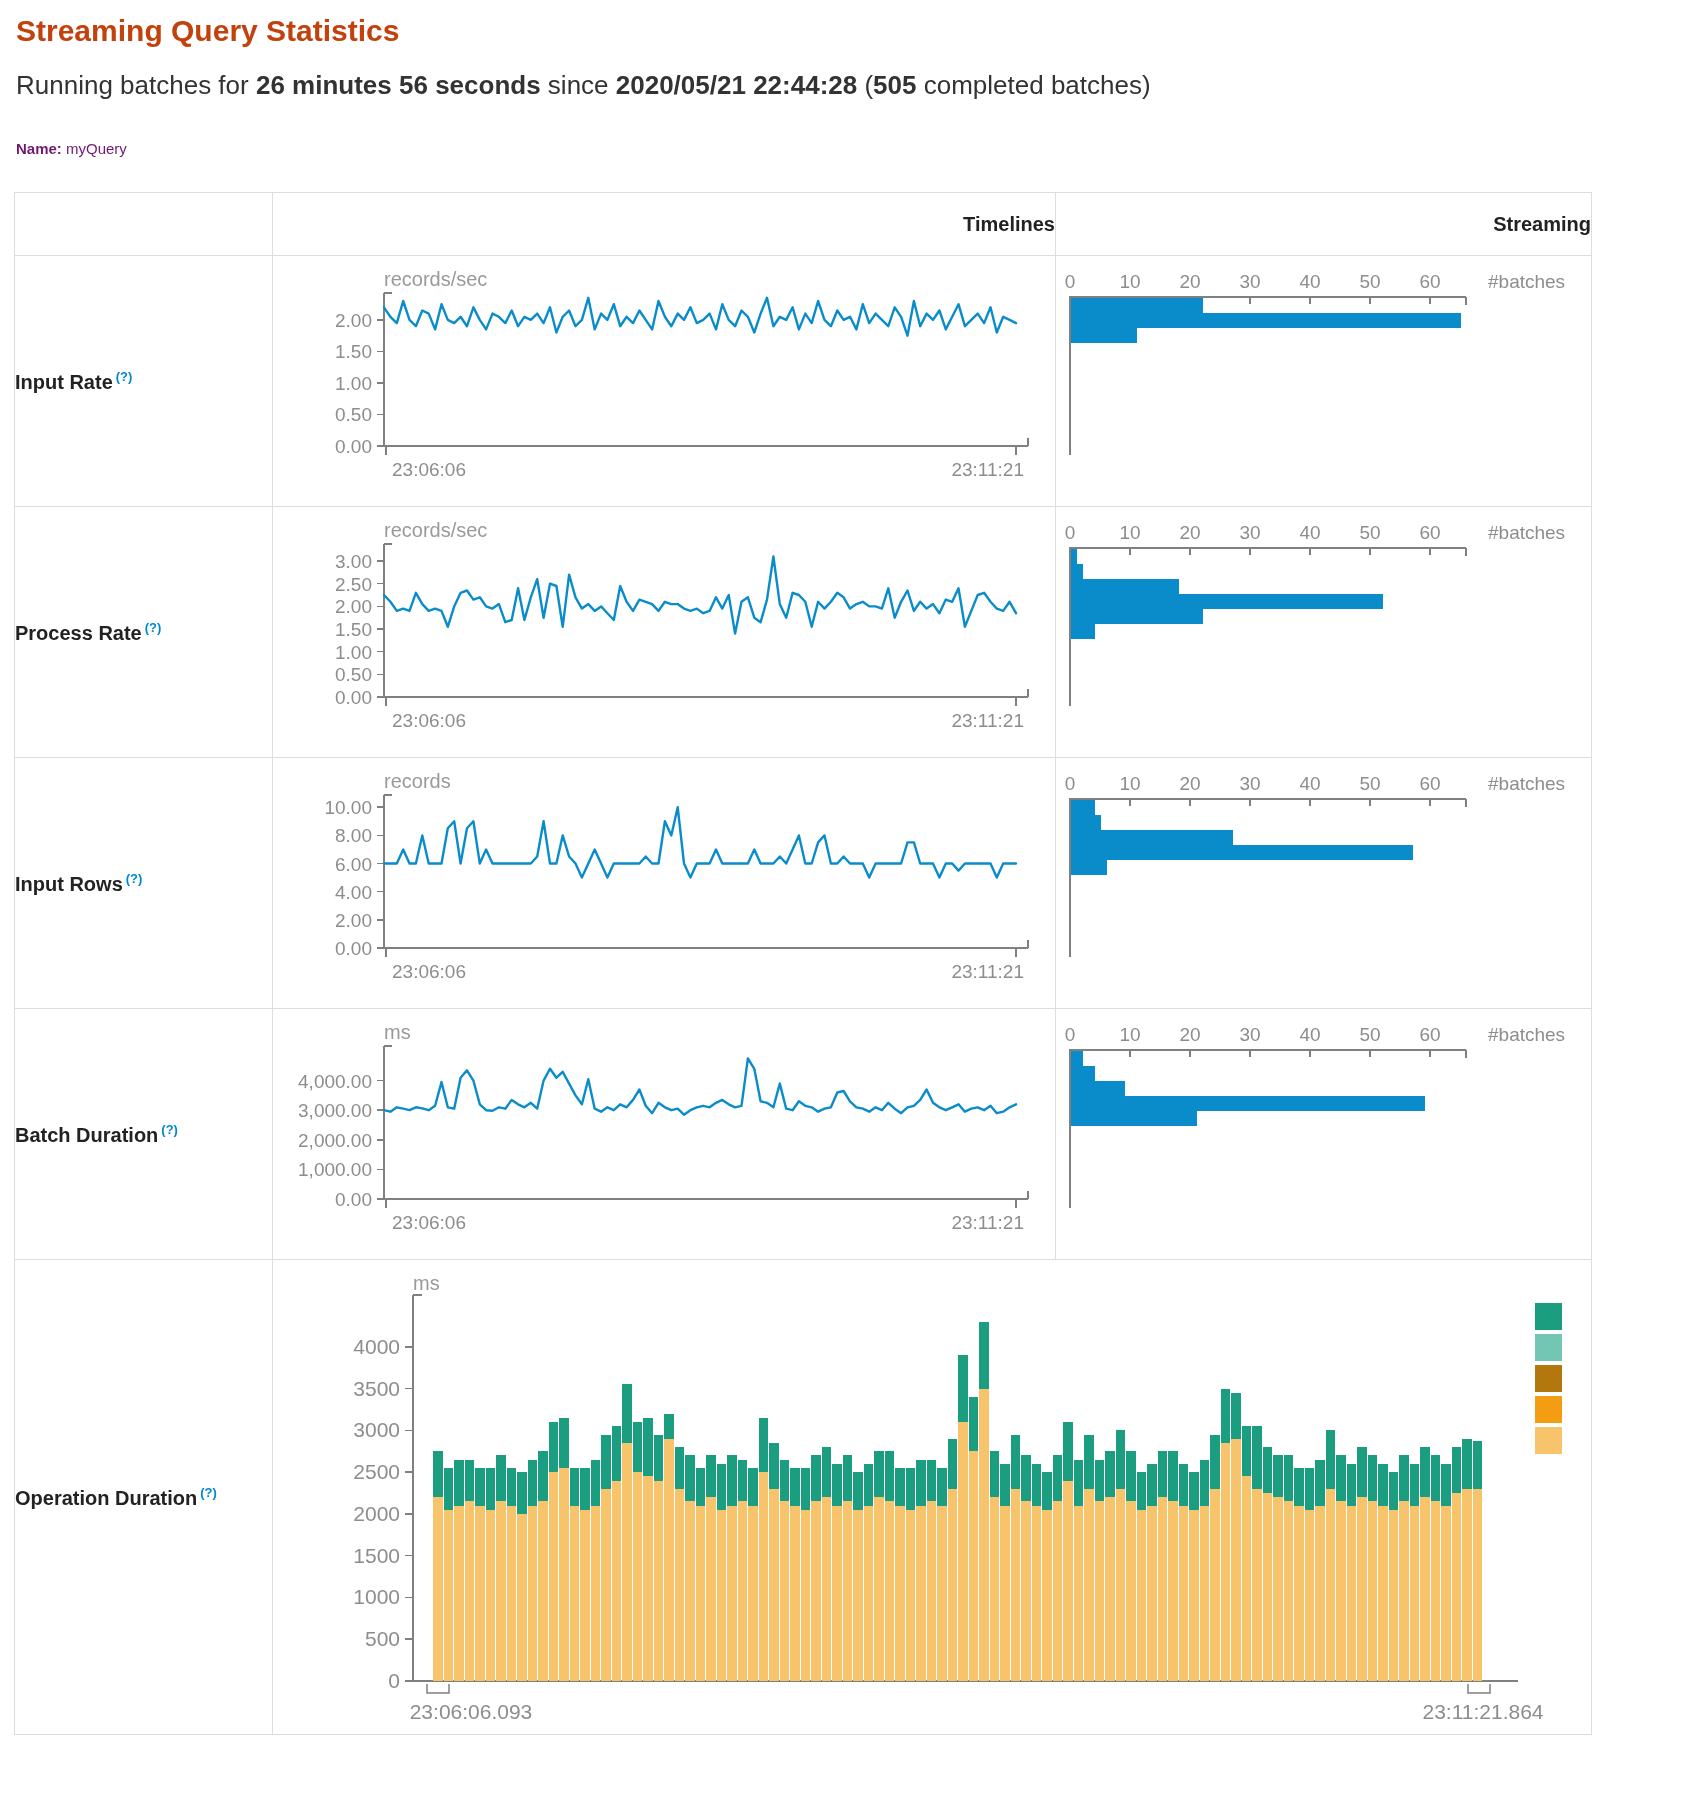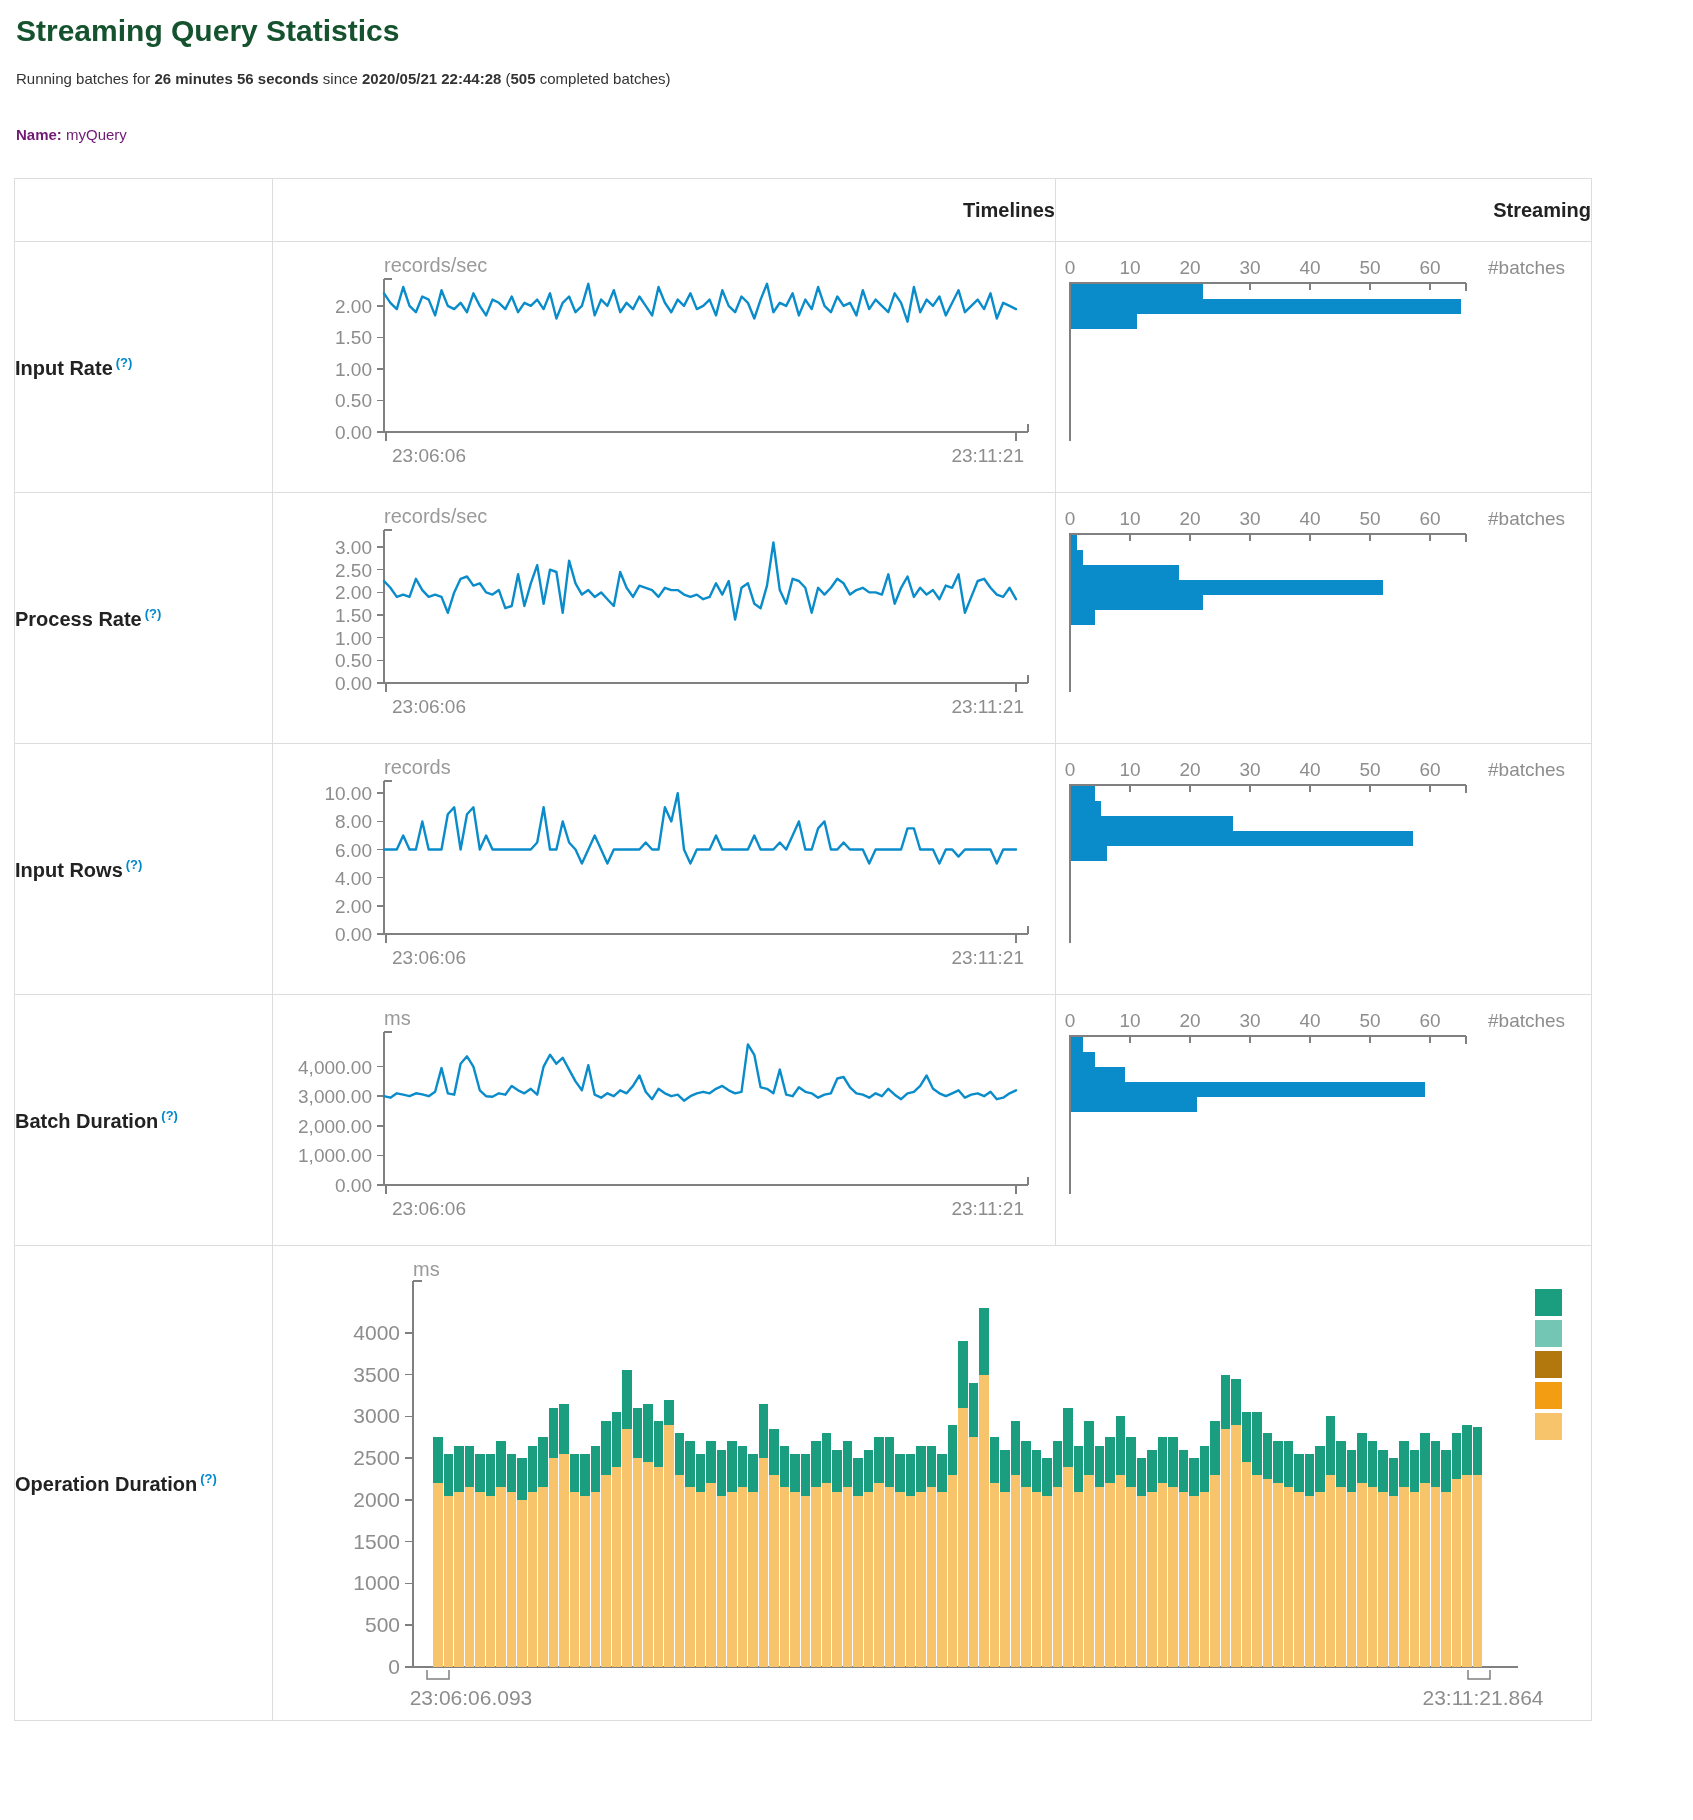--- a/index.html
+++ b/index.html
@@ -1,19 +1,19 @@
 <!DOCTYPE html>
 <html><head>
 <meta charset="utf-8">
 <style>
   html,body{margin:0;padding:0;background:#ffffff;}
   body{width:1693px;font-family:"Liberation Sans",sans-serif;color:#333;}
   .page{padding:0;}
-  h1.title{margin:14px 3px 0 16px;font-size:30px;font-weight:bold;color:#14532d;letter-spacing:0;}
-  .subtitle{margin:22px 12px 0 16px;font-size:15px;color:#333;}
+  h1.title{margin:14px 3px 0 16px;font-size:30px;font-weight:bold;color:#c2410c;letter-spacing:0;}
+  .subtitle{margin:22px 12px 0 16px;font-size:26px;color:#333;}
   .subtitle b{font-weight:bold;}
   .meta{margin:34px 0 0 16px;font-size:15px;line-height:27px;color:#701a75;}
   .meta b{font-weight:bold;}
   table.stats{border-collapse:collapse;margin:30px 0 0 14px;table-layout:fixed;width:1577px;background:#fff;}
   table.stats th, table.stats td{border:1px solid #dddddd;padding:0;vertical-align:middle;}
   th.h-empty{width:258px;}
   th.h-timelines{width:783px;}
   th.h-histograms{width:536px;}
   table.stats th{height:62px;text-align:right;font-size:20px;font-weight:bold;color:#222;}
   th.h-timelines div{padding-left:18px;}

